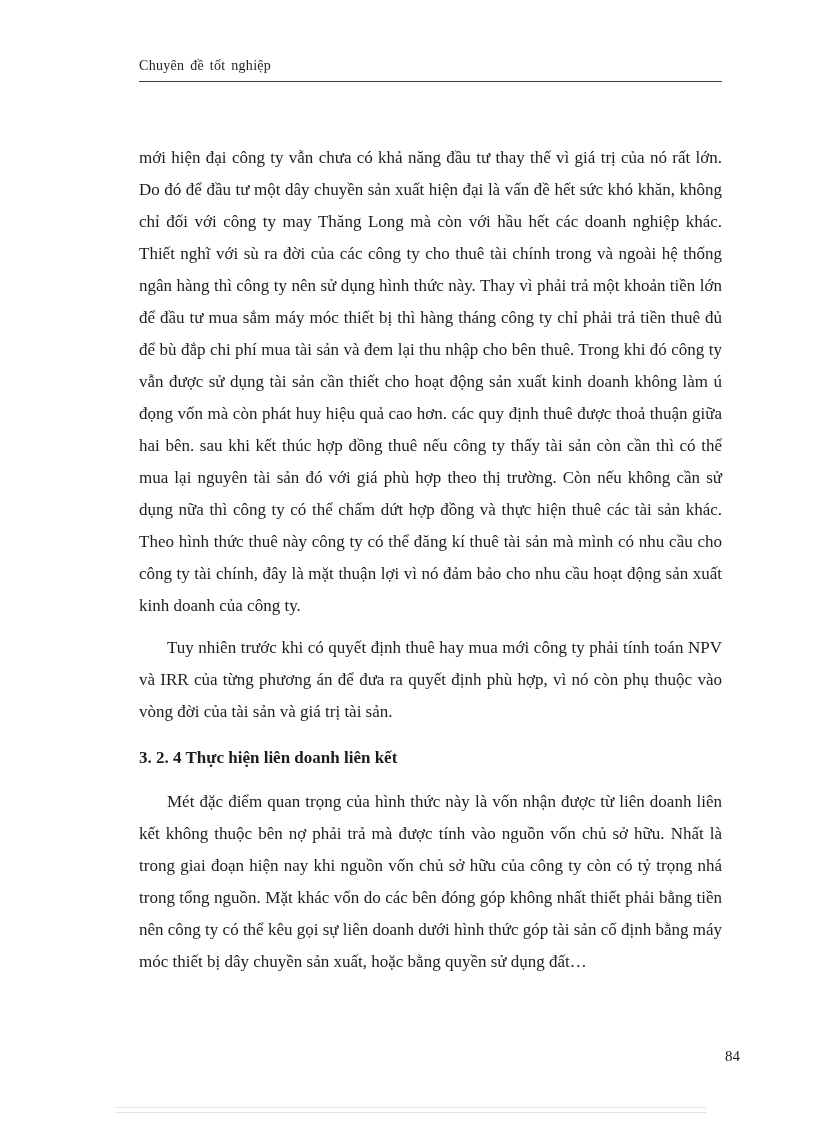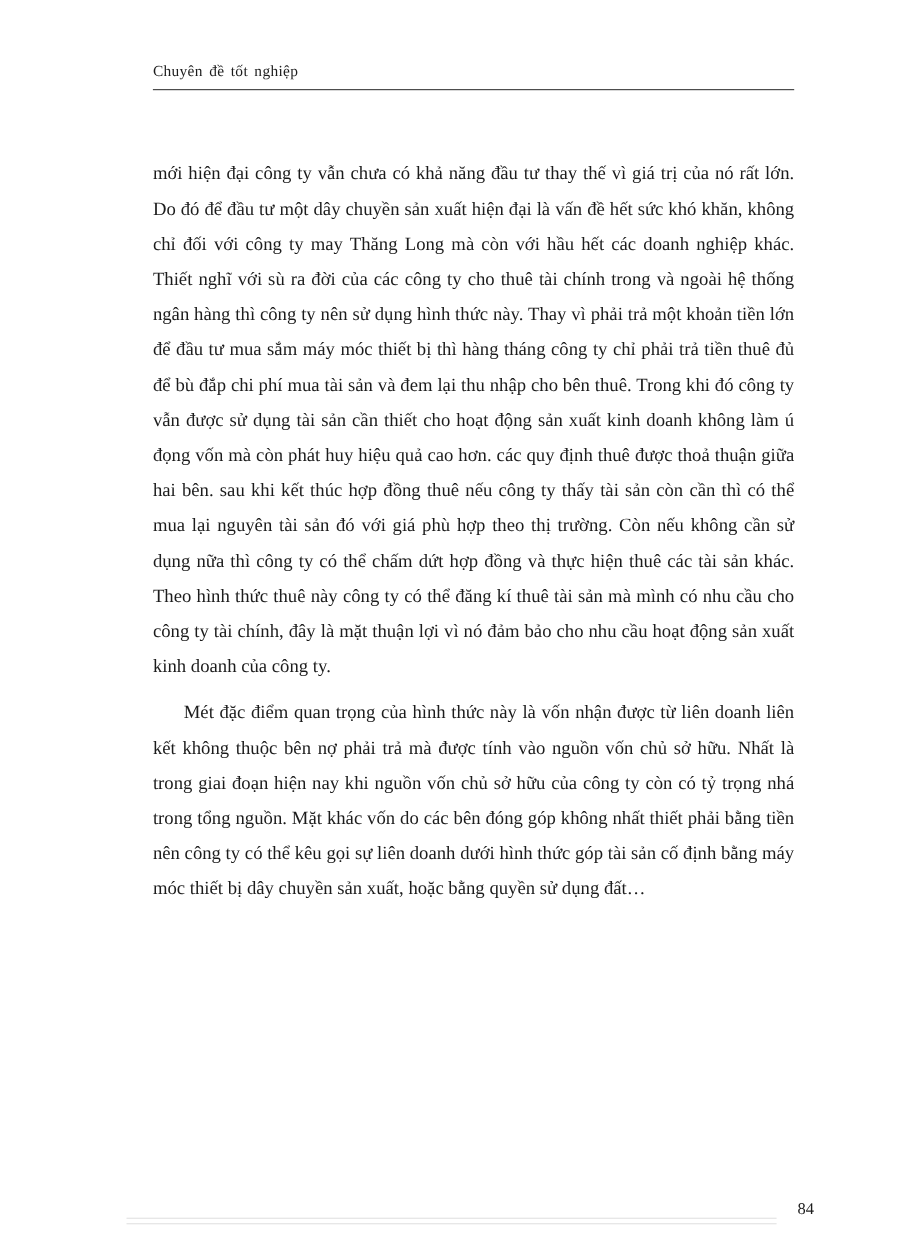--- a/index.html
+++ b/index.html
@@ -53,21 +53,20 @@
     font-weight: bold;
     margin: 14px 0 12px 0;
     text-align: left;
   }
   .page-footer {
     position: absolute;
     top: 1048px;
     right: 76px;
     font-size: 15px;
     color: #1c1c1c;
-    margin-top: 44px;
   }
   .bottom-rule {
     position: absolute;
     left: 115px;
     right: 110px;
     height: 0;
     border-top: 1px solid #e2e2e2;
   }
   .bottom-rule.rule-1 { top: 1107px; }
   .bottom-rule.rule-2 { top: 1112px; }
@@ -76,20 +75,22 @@
 <body>
 
 <div class="page">
 
   <div class="running-header">
     <span class="header-title">Chuyên đề tốt nghiệp</span>
   </div>
 
   <div class="page-body">
     <p class="para">mới hiện đại công ty vẫn chưa có khả năng đầu tư thay thế vì giá trị của nó rất lớn. Do đó để đầu tư một dây chuyền sản xuất hiện đại là vấn đề hết sức khó khăn, không chỉ đối với công ty may Thăng Long mà còn với hầu hết các doanh nghiệp khác. Thiết nghĩ với sù ra đời của các công ty cho thuê tài chính trong và ngoài hệ thống ngân hàng thì công ty nên sử dụng hình thức này. Thay vì phải trả một khoản tiền lớn để đầu tư mua sắm máy móc thiết bị thì hàng tháng công ty chỉ phải trả tiền thuê đủ để bù đắp chi phí mua tài sản và đem lại thu nhập cho bên thuê. Trong khi đó công ty vẫn được sử dụng tài sản cần thiết cho hoạt động sản xuất kinh doanh không làm ú đọng vốn mà còn phát huy hiệu quả cao hơn. các quy định thuê được thoả thuận giữa hai bên. sau khi kết thúc hợp đồng thuê nếu công ty thấy tài sản còn cần thì có thể mua lại nguyên tài sản đó với giá phù hợp theo thị trường. Còn nếu không cần sử dụng nữa thì công ty có thể chấm dứt hợp đồng và thực hiện thuê các tài sản khác. Theo hình thức thuê này công ty có thể đăng kí thuê tài sản mà mình có nhu cầu cho công ty tài chính, đây là mặt thuận lợi vì nó đảm bảo cho nhu cầu hoạt động sản xuất kinh doanh của công ty.</p>
+    <p class="para indent">Tuy nhiên trước khi có quyết định thuê hay mua mới công ty phải tính toán NPV và IRR của từng phương án để đưa ra quyết định phù hợp, vì nó còn phụ thuộc vào vòng đời của tài sản và giá trị tài sản.</p>
+    <h3 class="section-heading">3. 2. 4 Thực hiện liên doanh liên kết</h3>
     <p class="para indent">Mét đặc điểm quan trọng của hình thức này là vốn nhận được từ liên doanh liên kết không thuộc bên nợ phải trả mà được tính vào nguồn vốn chủ sở hữu. Nhất là trong giai đoạn hiện nay khi nguồn vốn chủ sở hữu của công ty còn có tỷ trọng nhá trong tổng nguồn. Mặt khác vốn do các bên đóng góp không nhất thiết phải bằng tiền nên công ty có thể kêu gọi sự liên doanh dưới hình thức góp tài sản cố định bằng máy móc thiết bị dây chuyền sản xuất, hoặc bằng quyền sử dụng đất…</p>
   </div>
 
   <div class="page-footer">
     <span>84</span>
   </div>
 
   <div class="bottom-rule rule-1"></div>
   <div class="bottom-rule rule-2"></div>
 

